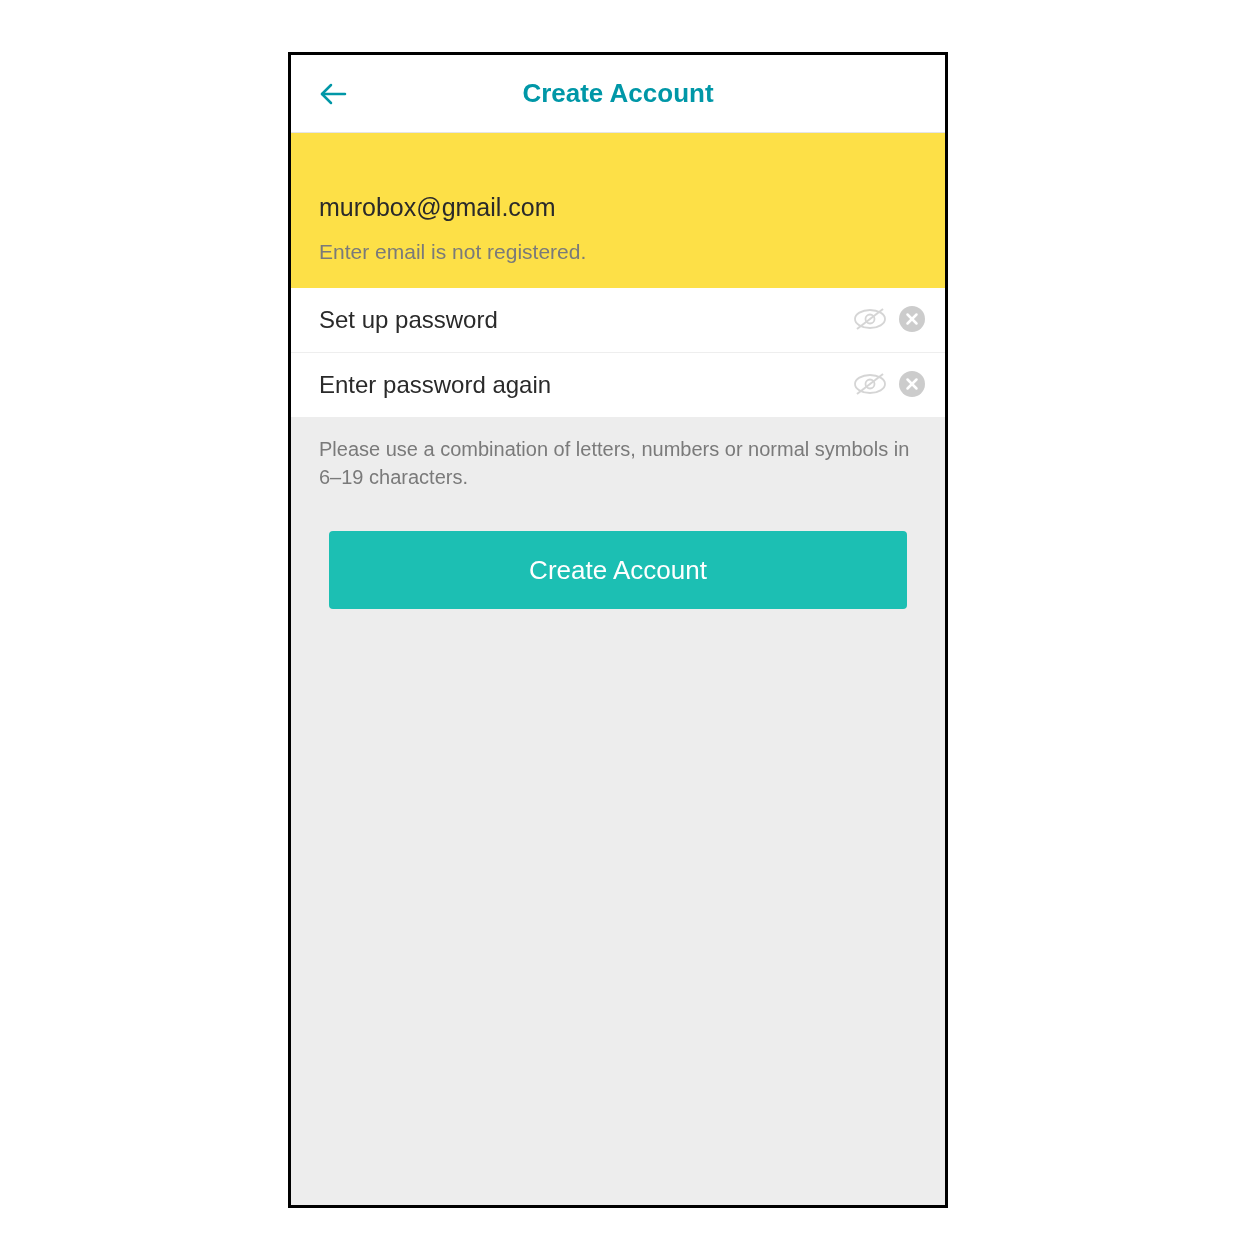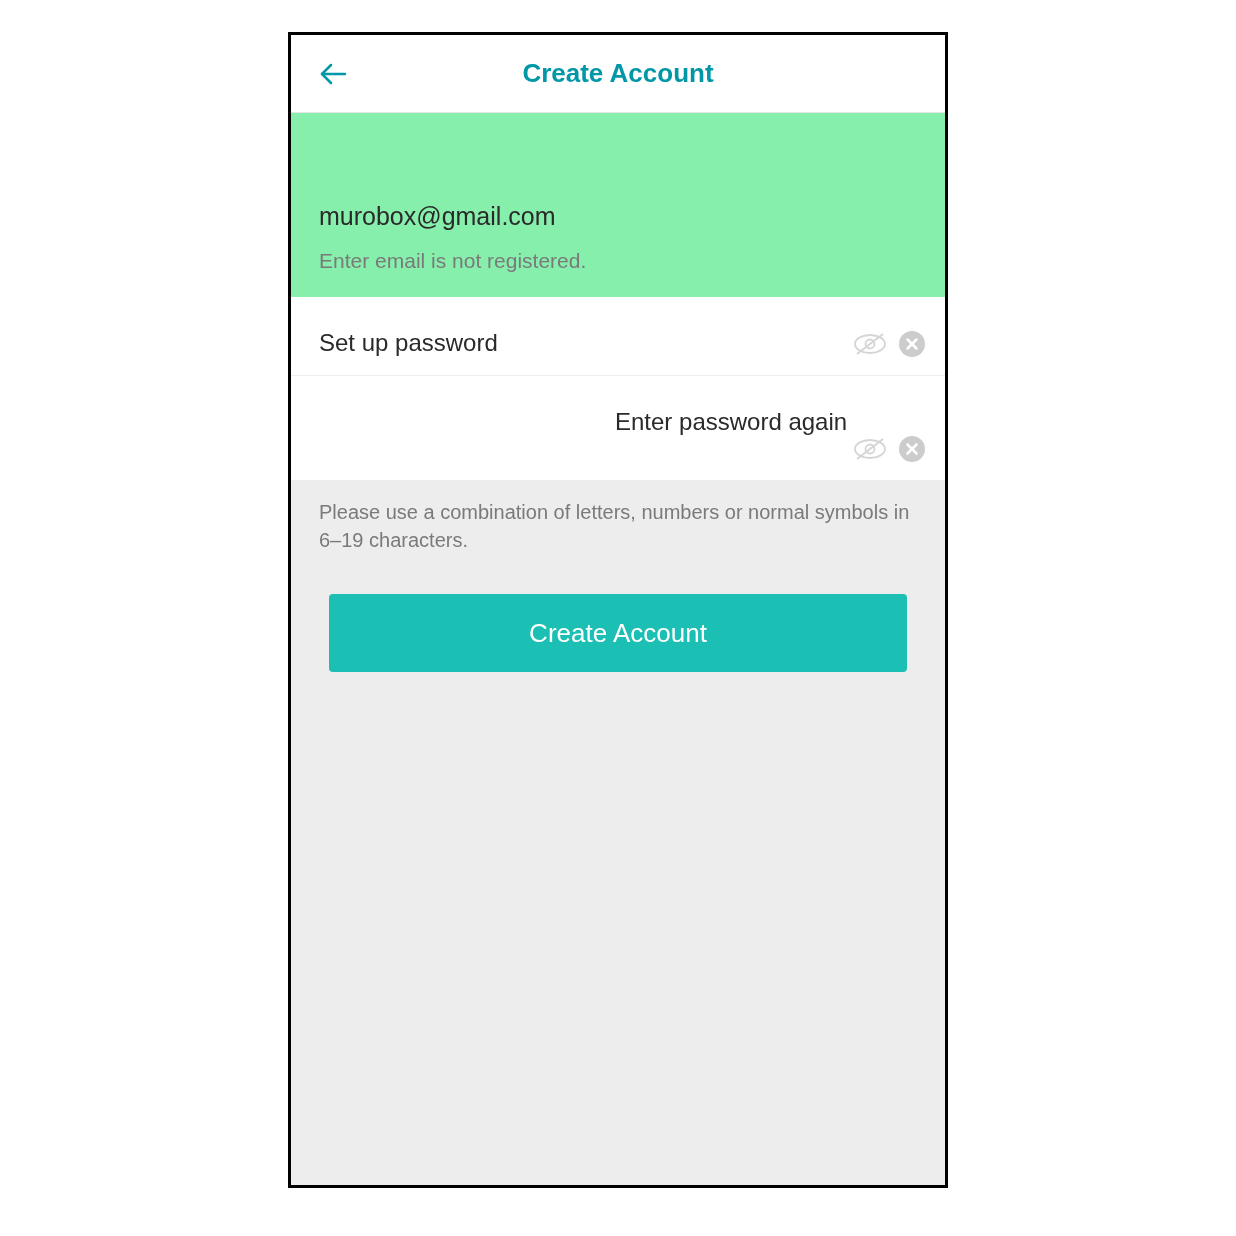--- a/index.html
+++ b/index.html
@@ -16,21 +16,21 @@
       align-items: flex-start;
       min-height: 1236px;
       width: 1236px;
     }
     
     .phone-frame {
       width: 660px;
       height: 1156px;
       border: 3px solid #000;
       background: #ededed;
-      margin-top: 32px;
+      margin-top: 52px;
       display: flex;
       flex-direction: column;
       overflow: hidden;
     }
     
     .header {
       background: #ffffff;
       height: 78px;
       display: flex;
       align-items: center;
@@ -56,50 +56,49 @@
     
     .header-title {
       width: 100%;
       text-align: center;
       font-size: 26px;
       font-weight: 700;
       color: #0097a7;
     }
     
     .email-section {
-      background: #86efac;
-      padding: 89px 28px 24px 28px;
+      background: #fde047;
+      padding: 60px 28px 24px 28px;
     }
     
     .email-value {
       font-size: 25px;
       color: #2a2a2a;
       font-weight: 400;
       margin-bottom: 18px;
     }
     
     .email-status {
       font-size: 21px;
       color: #7a7a7a;
     }
     
     .input-group {
       background: #ffffff;
     }
     
     .input-row {
       display: flex;
-      align-items: flex-end;
-      padding: 32px 20px 18px 28px;
+      align-items: flex-start;
+      padding: 18px 20px 18px 28px;
       border-bottom: 1px solid #eeeeee;
     }
     
     .input-row:last-child {
       border-bottom: none;
-      flex-direction: column;
     }
     
     .input-field {
       flex: 1;
       border: none;
       outline: none;
       font-size: 24px;
       color: #2a2a2a;
       font-family: inherit;
       background: transparent;

